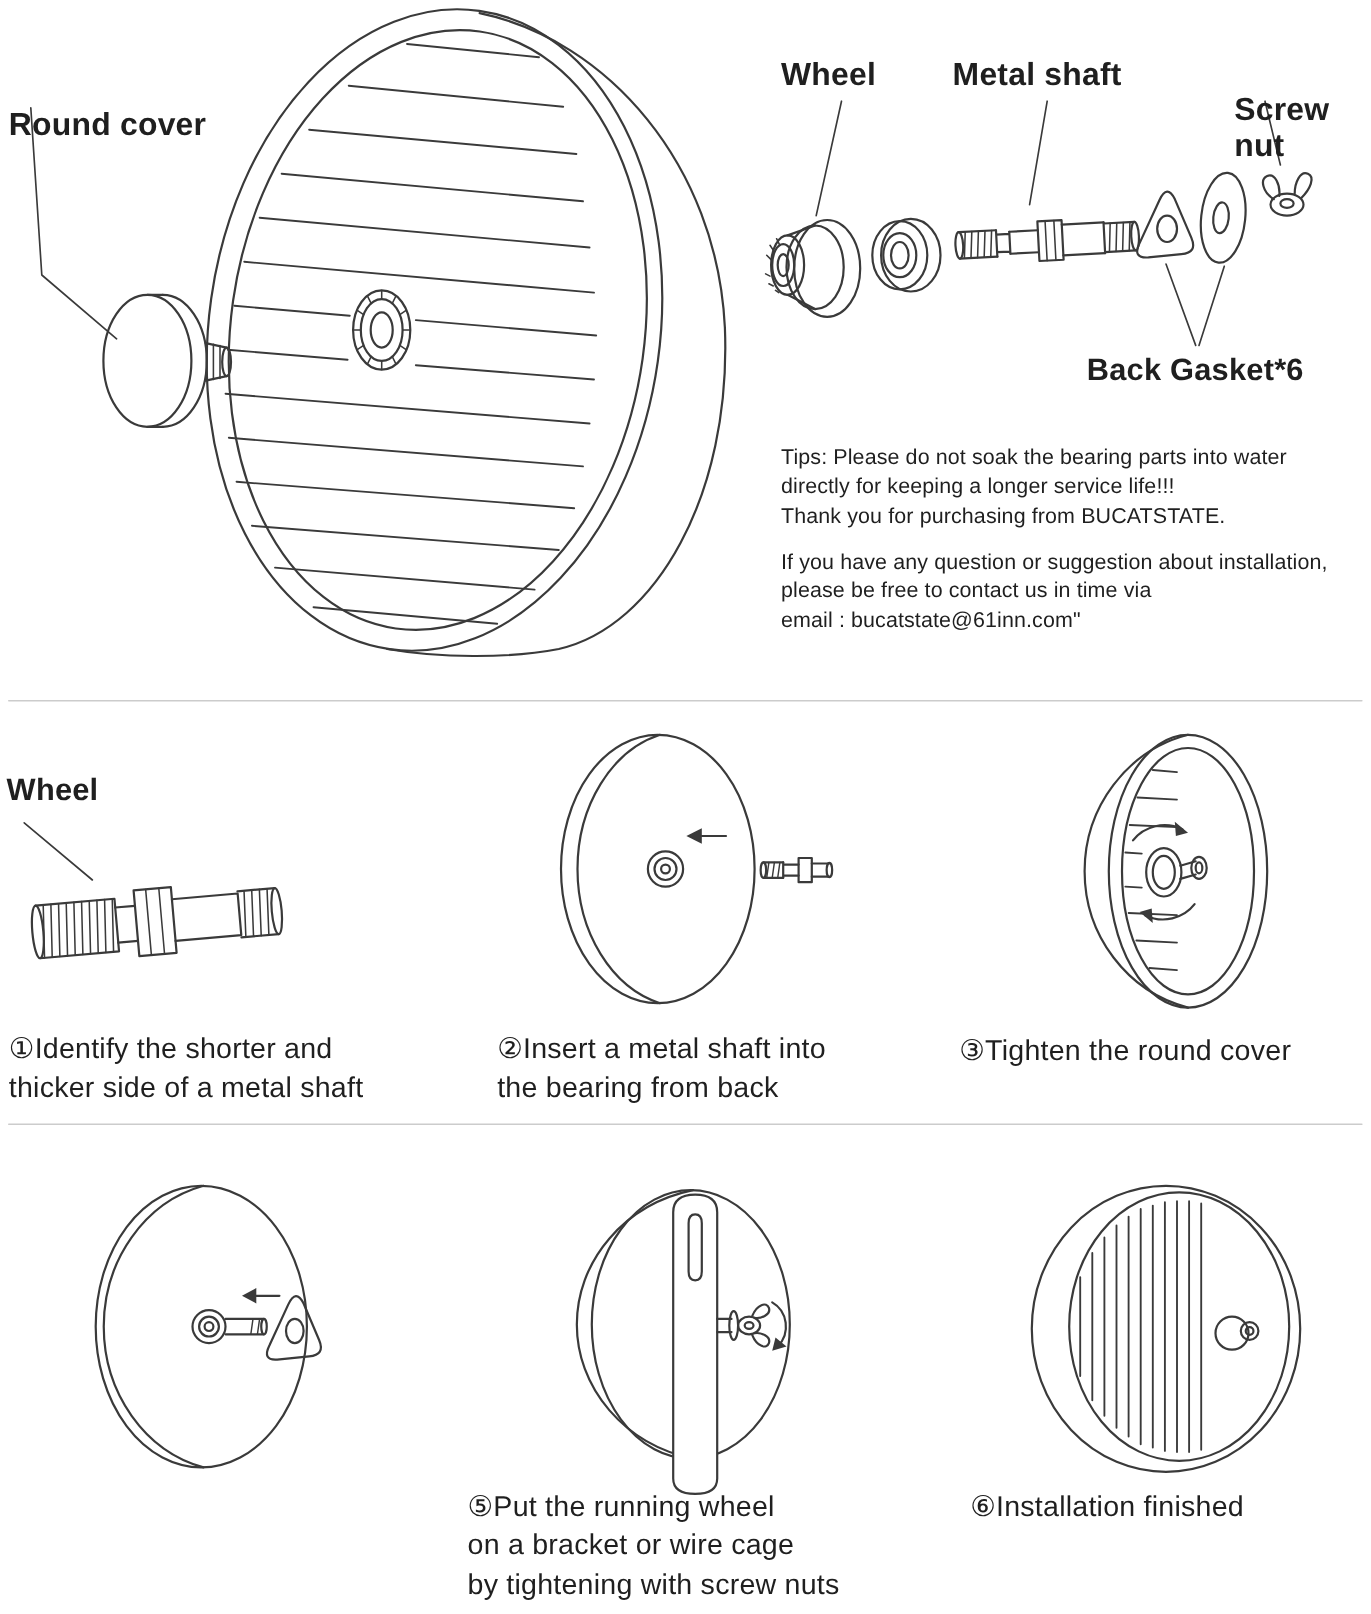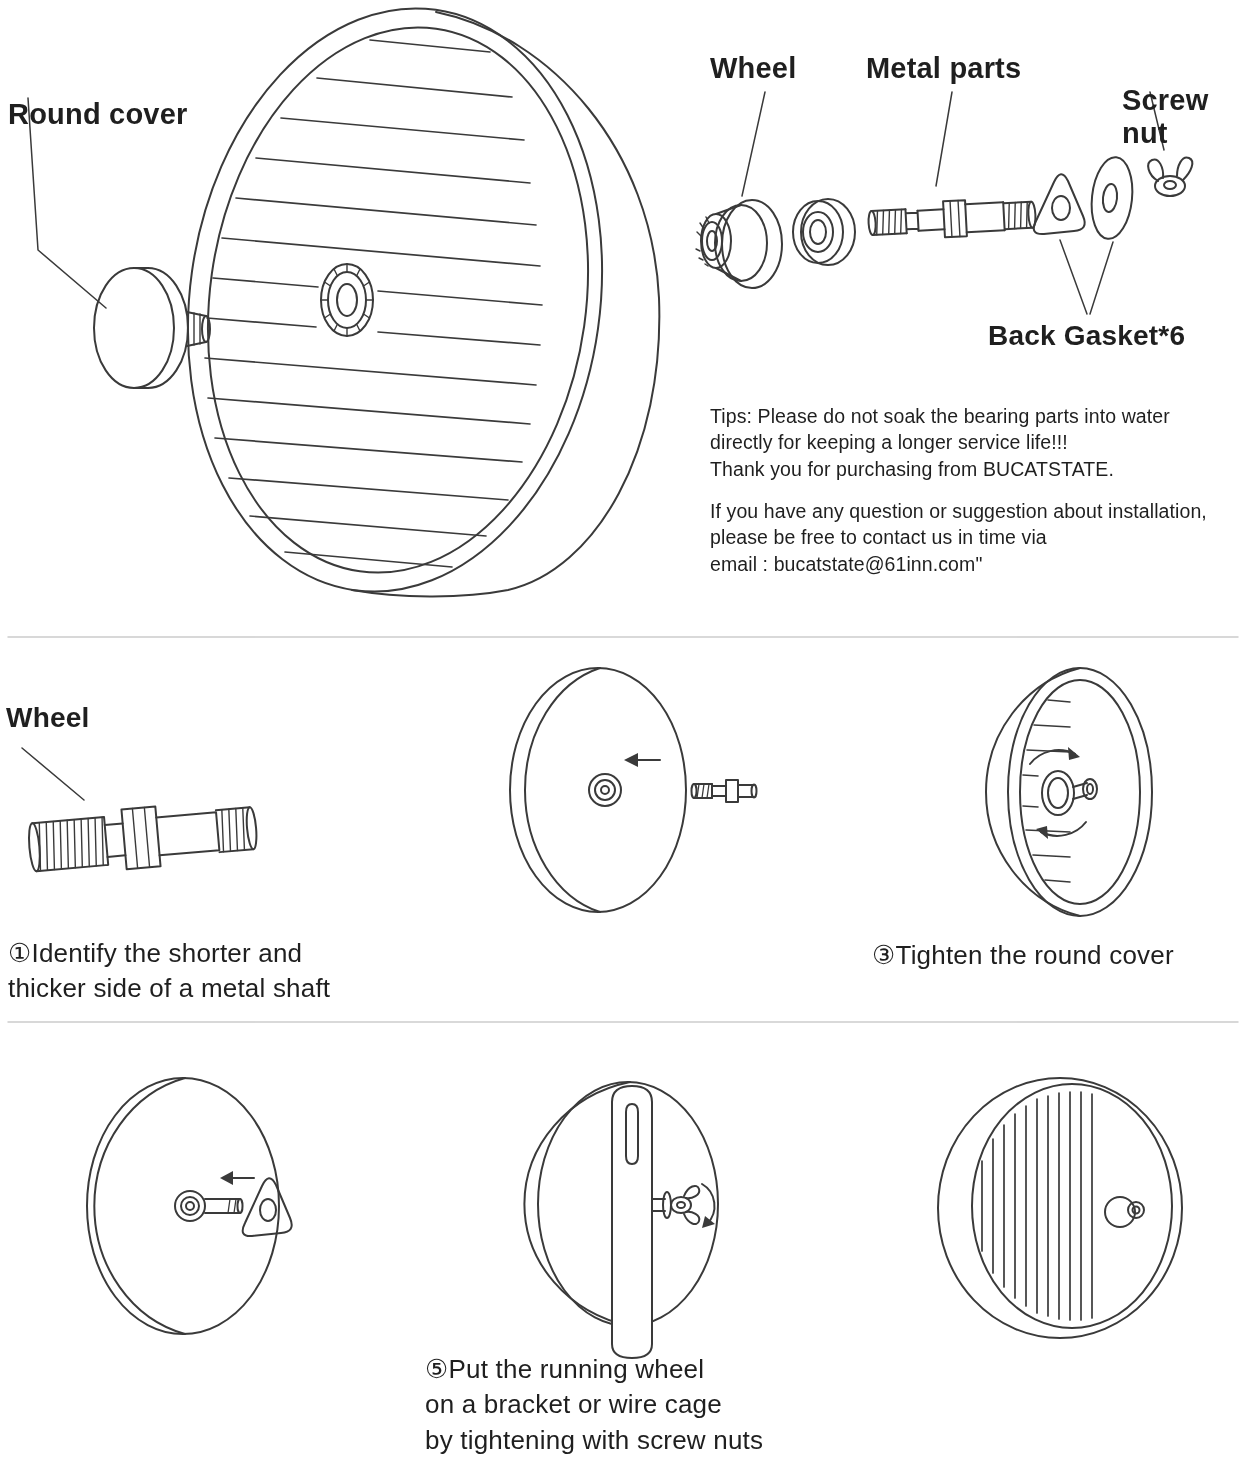--- a/index.html
+++ b/index.html
@@ -208,33 +208,36 @@
       <ellipse cx="1072" cy="1206" rx="100" ry="122"></ellipse>
       <path stroke-width="1.7" d="M982,1161 L982,1251 M993,1139 L993,1273 M1004,1125 L1004,1287 M1015,1114 L1015,1298 M1026,1106 L1026,1306 M1037,1099 L1037,1313 M1048,1096 L1048,1316 M1059,1093 L1059,1319 M1070,1092 L1070,1320 M1081,1092 L1081,1320 M1092,1094 L1092,1318"></path>
       <circle cx="1120" cy="1212" r="15"></circle>
       <circle cx="1136" cy="1210" r="8"></circle>
       <circle cx="1136" cy="1210" r="3.5"></circle>
     </g>
   </svg>
 
   <div class="txt part-label" style="left:8px; top:52px;margin-top:46px;">Round cover</div>
   <div class="txt part-label" style="left:710px; top:52px;">Wheel</div>
-  <div class="txt part-label" style="left:866px; top:52px;">Metal parts</div>
+  <div class="txt part-label" style="left:866px; top:52px;">Metal shaft</div>
   <div class="txt part-label" style="left:1122px; top:52px;margin-top:32px;">Screw nut</div>
   <div class="txt part-label" style="left:988px; top:320px; font-size:28px;">Back Gasket*6</div>
 
   <div class="txt tips" style="left:710px; top:403px; width:540px;">Tips: Please do not soak the bearing parts into water
 directly for keeping a longer service life!!!
 Thank you for purchasing from BUCATSTATE.</div>
   <div class="txt tips" style="left:710px; top:498px; width:540px;">If you have any question or suggestion about installation,
 please be free to contact us in time via
 email :  bucatstate@61inn.com"</div>
 
   <div class="txt part-label" style="left:6px; top:702px; font-size:28px;">Wheel</div>
 
   <div class="txt caption" style="left:8px; top:936px; width:420px;">①Identify the shorter and
 thicker side of a metal shaft</div>
+  <div class="txt caption" style="left:452px; top:936px; width:420px;">②Insert a metal shaft into
+the bearing from back</div>
   <div class="txt caption" style="left:856px; top:938px; width:390px;margin-left:16px;">③Tighten the round cover</div>
 
   <div class="txt caption" style="left:425px; top:1352px; width:440px;">⑤Put the running wheel
 on a bracket or wire cage
 by tightening with screw nuts</div>
+  <div class="txt caption" style="left:882px; top:1352px; width:360px;">⑥Installation finished</div>
 </div>
 
 </body></html>

